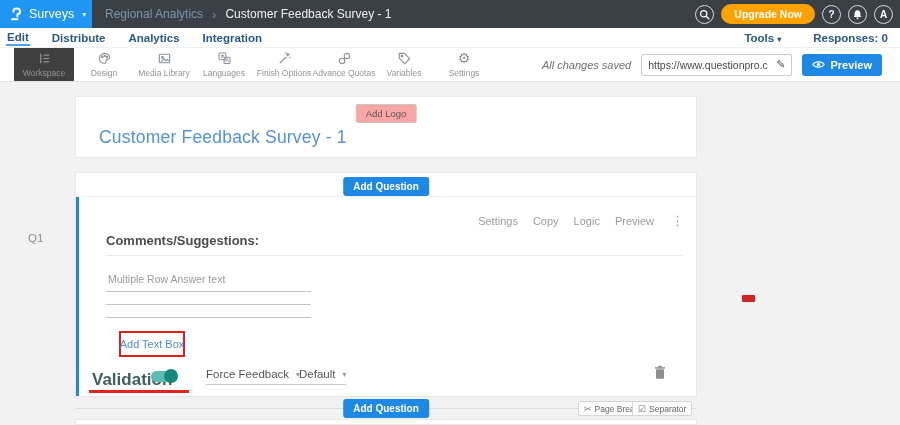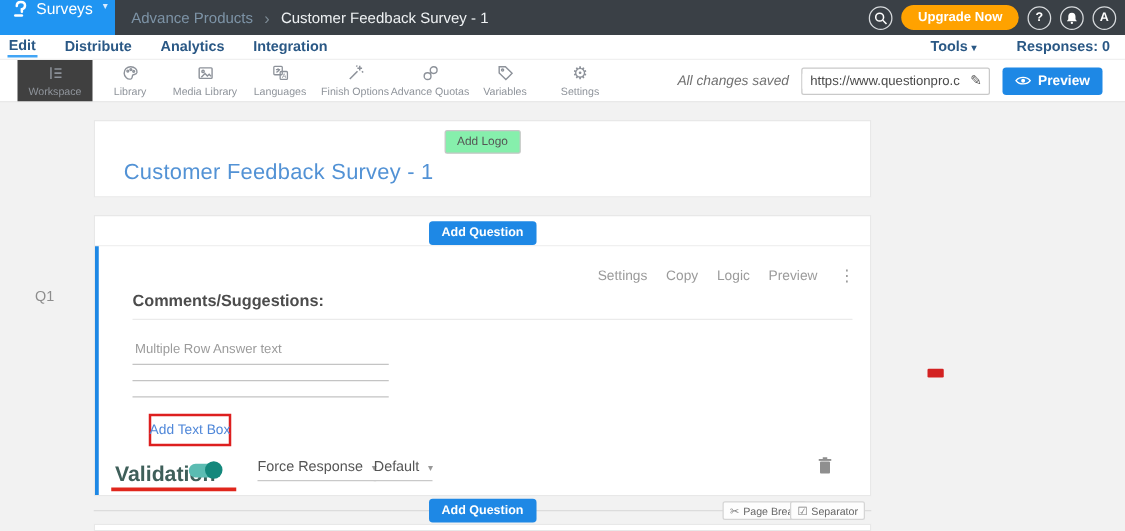--- a/index.html
+++ b/index.html
@@ -1,21 +1,21 @@
 <!DOCTYPE html>
 <html><head>
 <meta charset="utf-8">
 <style>
   * { margin:0; padding:0; box-sizing:border-box; }
   body { font-family:"Liberation Sans", sans-serif; }
   .screen { position:relative; width:900px; height:425px; background:#f2f2f2; overflow:hidden; }
 
   
   .topbar { position:absolute; top:0; left:0; width:900px; height:28px; background:#3a4046; display:flex; align-items:center; }
-  .logo-block { width:92px; height:28px; background:#2095f2; display:flex; padding-left:9px; gap:6px; cursor:pointer; }
+  .logo-block { width:92px; height:28px; background:#2095f2; display:flex; align-items:center; padding-left:9px; gap:6px; cursor:pointer; }
   .logo-mark { flex:0 0 auto; }
   .product-name { color:#fff; font-size:12.5px; }
   .logo-caret { color:#d9ecff; font-size:8px; margin-left:2px; }
   .breadcrumb { display:flex; align-items:center; gap:9px; margin-left:13px; font-size:12px; }
   .bc-parent { color:#7d93a6; }
   .bc-sep { color:#7d8a94; font-size:13px; }
   .bc-current { color:#eef1f3; }
   .topbar-right { margin-left:auto; display:flex; align-items:center; gap:7px; padding-right:7px;justify-content:center; }
   .circle-btn { width:19px; height:19px; border-radius:50%; border:1.5px solid #d7dadd; color:#fff; font-size:10px; font-weight:bold; display:flex; align-items:center; justify-content:center; cursor:pointer; }
   .upgrade-btn { background:#ffa200; color:#fff; border:none; font-size:10.5px; font-weight:bold; height:20px; padding:0 13px; border-radius:10px; cursor:pointer; font-family:"Liberation Sans", sans-serif; }
@@ -40,21 +40,21 @@
   .url-wrap { display:flex; align-items:center; border:1px solid #c9c9c9; border-radius:2px; height:22px; background:#fff; }
   .url-input { width:128px; border:none; outline:none; font-size:10.5px; color:#4a4a4a; padding:0 2px 0 6px; font-family:"Liberation Sans", sans-serif; }
   .pencil-ic { font-size:11px; color:#555; padding:0 6px; cursor:pointer; }
   .preview-btn { background:#1e88e5; color:#fff; border:none; height:22px; padding:0 10px; border-radius:3px; font-size:11px; font-weight:bold; display:flex; align-items:center; gap:5px; cursor:pointer; font-family:"Liberation Sans", sans-serif; }
 
   
   .page { position:absolute; top:82px; left:0; width:900px; height:343px; background:#f2f2f2; }
   .card { position:absolute; left:75px; width:622px; background:#fff; border:1px solid #e8e8e8; }
 
   .card-title { top:14px; height:62px; }
-  .add-logo-btn { position:absolute; left:50%; transform:translateX(-50%); top:7px; background:#86efac; border:1px solid #c6c6c6; border-radius:2px; font-size:9.5px; color:#555; padding:3px 9px; cursor:pointer; font-family:"Liberation Sans", sans-serif; }
+  .add-logo-btn { position:absolute; left:50%; transform:translateX(-50%); top:7px; background:#fca5a5; border:1px solid #c6c6c6; border-radius:2px; font-size:9.5px; color:#555; padding:3px 9px; cursor:pointer; font-family:"Liberation Sans", sans-serif; }
   .survey-title { position:absolute; left:23px; top:30px; font-size:17.5px; color:#5292d5; letter-spacing:.2px; cursor:text; }
 
   .card-question { top:90px; height:225px; }
   .addq-strip { position:relative; height:24px; border-bottom:1px solid #f0f0f0; }
   .addq-btn { position:absolute; left:50%; transform:translateX(-50%); top:4px; background:#1e88e5; color:#fff; border:none; border-radius:3px; font-size:10px; font-weight:bold; padding:4px 10px; cursor:pointer; font-family:"Liberation Sans", sans-serif; }
   .qblock { position:absolute; top:24px; left:0; right:0; bottom:0; border-left:3px solid #1e88e5; }
   .q-actions { position:absolute; top:16px; right:12px; display:flex; align-items:center; gap:15px; }
   .q-action { font-size:11px; color:#9b9b9b; cursor:pointer; }
   .dots-menu { font-size:13px; color:#9b9b9b; cursor:pointer; margin-left:2px; }
   .q-prompt { position:absolute; left:27px; top:36px; font-size:13px; font-weight:bold; color:#4c4c4c; cursor:text; }
@@ -94,21 +94,21 @@
   <header class="topbar">
     <div class="logo-block">
       <svg class="logo-mark" width="14" height="14" viewBox="0 0 14 14">
         <path d="M4.4 4.8 Q4.4 1.6 7.7 1.6 Q11 1.6 11 4.4 Q11 6.8 8.5 7.4 L8.5 9.4" stroke="#fff" stroke-width="2" fill="none" stroke-linecap="round"></path>
         <path d="M3.2 12.3 L8.5 12.3" stroke="#fff" stroke-width="2" fill="none" stroke-linecap="round"></path>
       </svg>
       <span class="product-name">Surveys</span>
       <span class="logo-caret">▾</span>
     </div>
     <div class="breadcrumb">
-      <span class="bc-parent">Advance Products</span>
+      <span class="bc-parent">Regional Analytics</span>
       <span class="bc-sep">›</span>
       <span class="bc-current">Customer Feedback Survey - 1</span>
     </div>
     <div class="topbar-right">
       <div class="circle-btn">
         <svg width="11" height="11" viewBox="0 0 14 14">
           <circle cx="6" cy="6" r="4" stroke="#fff" stroke-width="1.6" fill="none"></circle>
           <line x1="9.2" y1="9.2" x2="13" y2="13" stroke="#fff" stroke-width="1.6"></line>
         </svg>
       </div>
@@ -149,21 +149,21 @@
     </div>
     <div class="tool">
       <span class="tool-ic">
           <svg width="15" height="15" viewBox="0 0 16 16" stroke="#8d929a" stroke-width="1.2" fill="none">
             <path d="M8 2.5 C11.5 2.5 13.8 4.9 13.4 7.4 C13 9.4 11 8.9 10 9.5 C9 10.1 10 12.1 8.4 12.9 C5.4 13.9 2.5 11 2.5 8 C2.5 5 5 2.5 8 2.5 Z"></path>
             <circle cx="5.6" cy="6.2" r="0.8"></circle>
             <circle cx="8.2" cy="5" r="0.8"></circle>
             <circle cx="10.6" cy="6.5" r="0.8"></circle>
           </svg>
         </span>
-      <span class="tool-label">Library</span>
+      <span class="tool-label">Design</span>
     </div>
     <div class="tool">
       <span class="tool-ic">
           <svg width="15" height="15" viewBox="0 0 16 16" stroke="#8d929a" stroke-width="1.2" fill="none">
             <rect x="2.5" y="3.5" width="11" height="9" rx="0.8"></rect>
             <circle cx="5.8" cy="6.6" r="1"></circle>
             <path d="M4.3 11.5 L7.5 8.4 L9.5 10.4 L11 9 L12.6 10.6"></path>
           </svg>
         </span>
       <span class="tool-label">Media Library</span>
@@ -259,21 +259,21 @@
         <div class="ans-line" style="top:120px"></div>
         <div class="red-box">
           <span class="add-textbox-link">Add Text Box</span>
         </div>
         <span class="validation-label">Validation</span>
         <div class="toggle">
             <div class="toggle-knob"></div>
           </div>
         <div class="red-underline"></div>
         <div class="uline-select force-select">
-          <span class="sel-label">Force Response</span>
+          <span class="sel-label">Force Feedback</span>
           <span class="sel-caret">▾</span>
         </div>
         <div class="uline-select default-select">
           <span class="sel-label">Default</span>
           <span class="sel-caret">▾</span>
         </div>
         <span class="trash-btn">
           <svg width="12" height="15" viewBox="0 0 12 15">
               <rect x="2" y="4.2" width="8" height="9.6" rx="0.8" fill="#8f8f8f"></rect>
               <rect x="1" y="2.2" width="10" height="1.5" fill="#8f8f8f"></rect>

